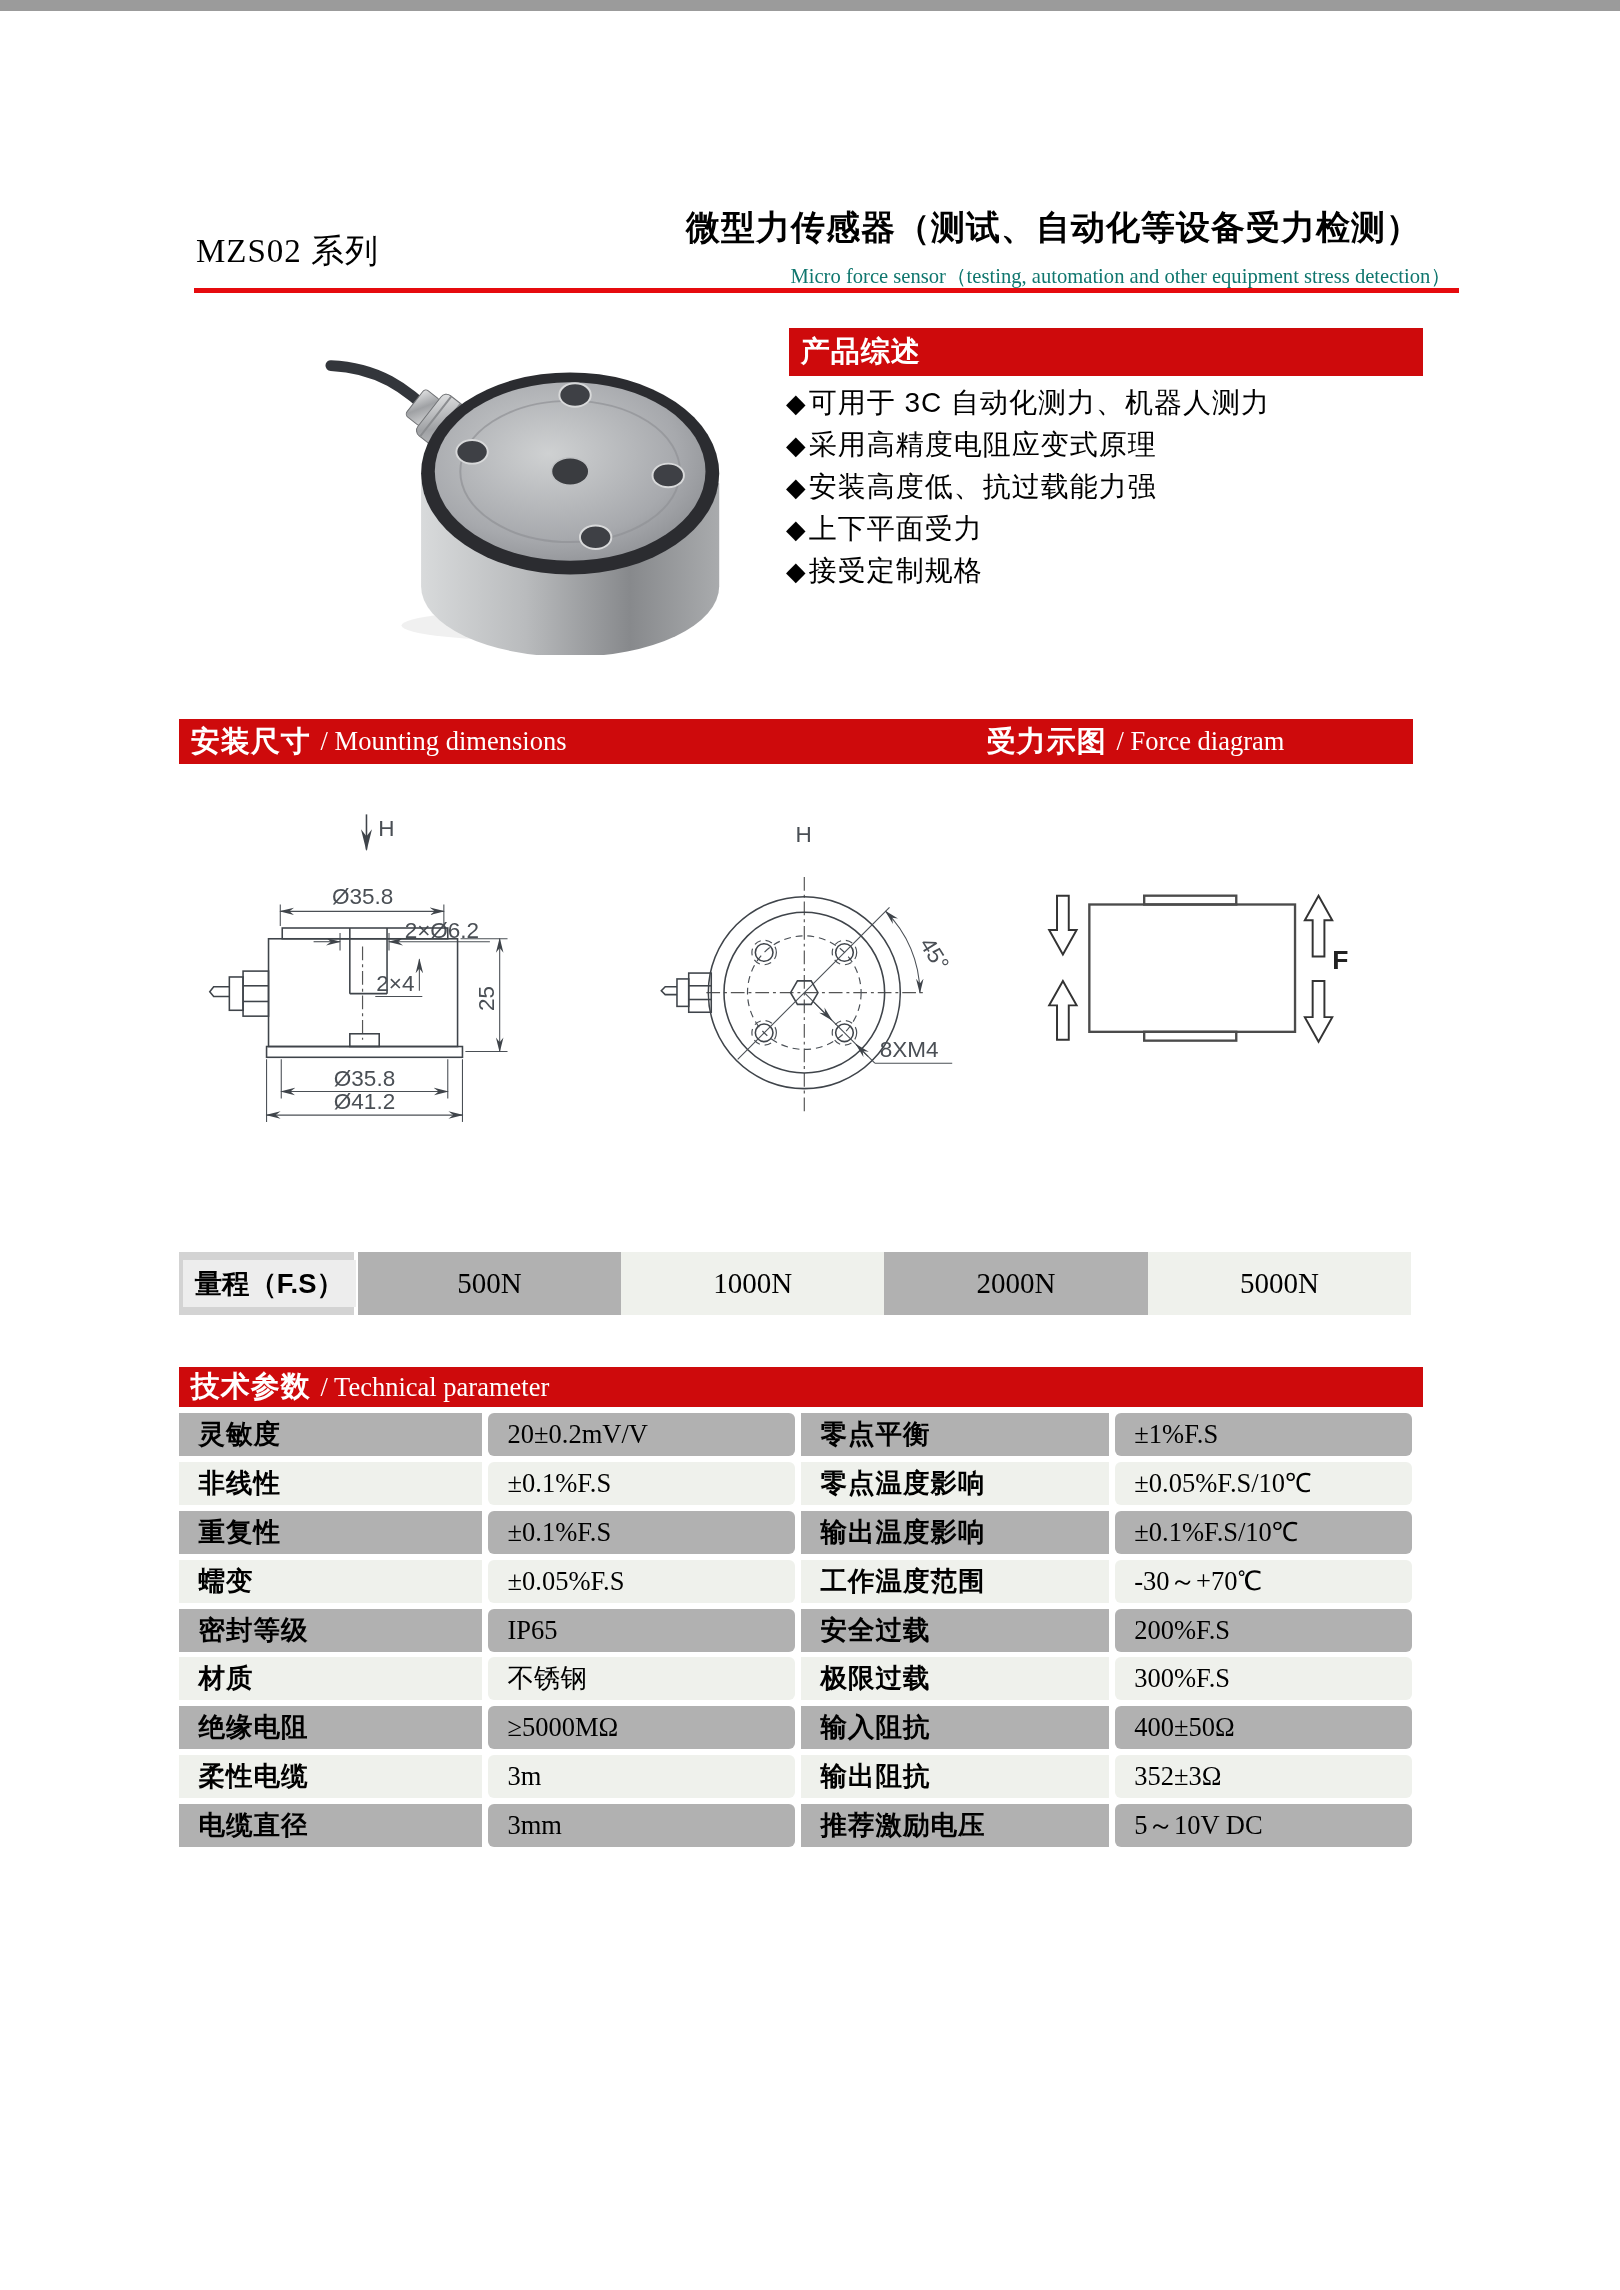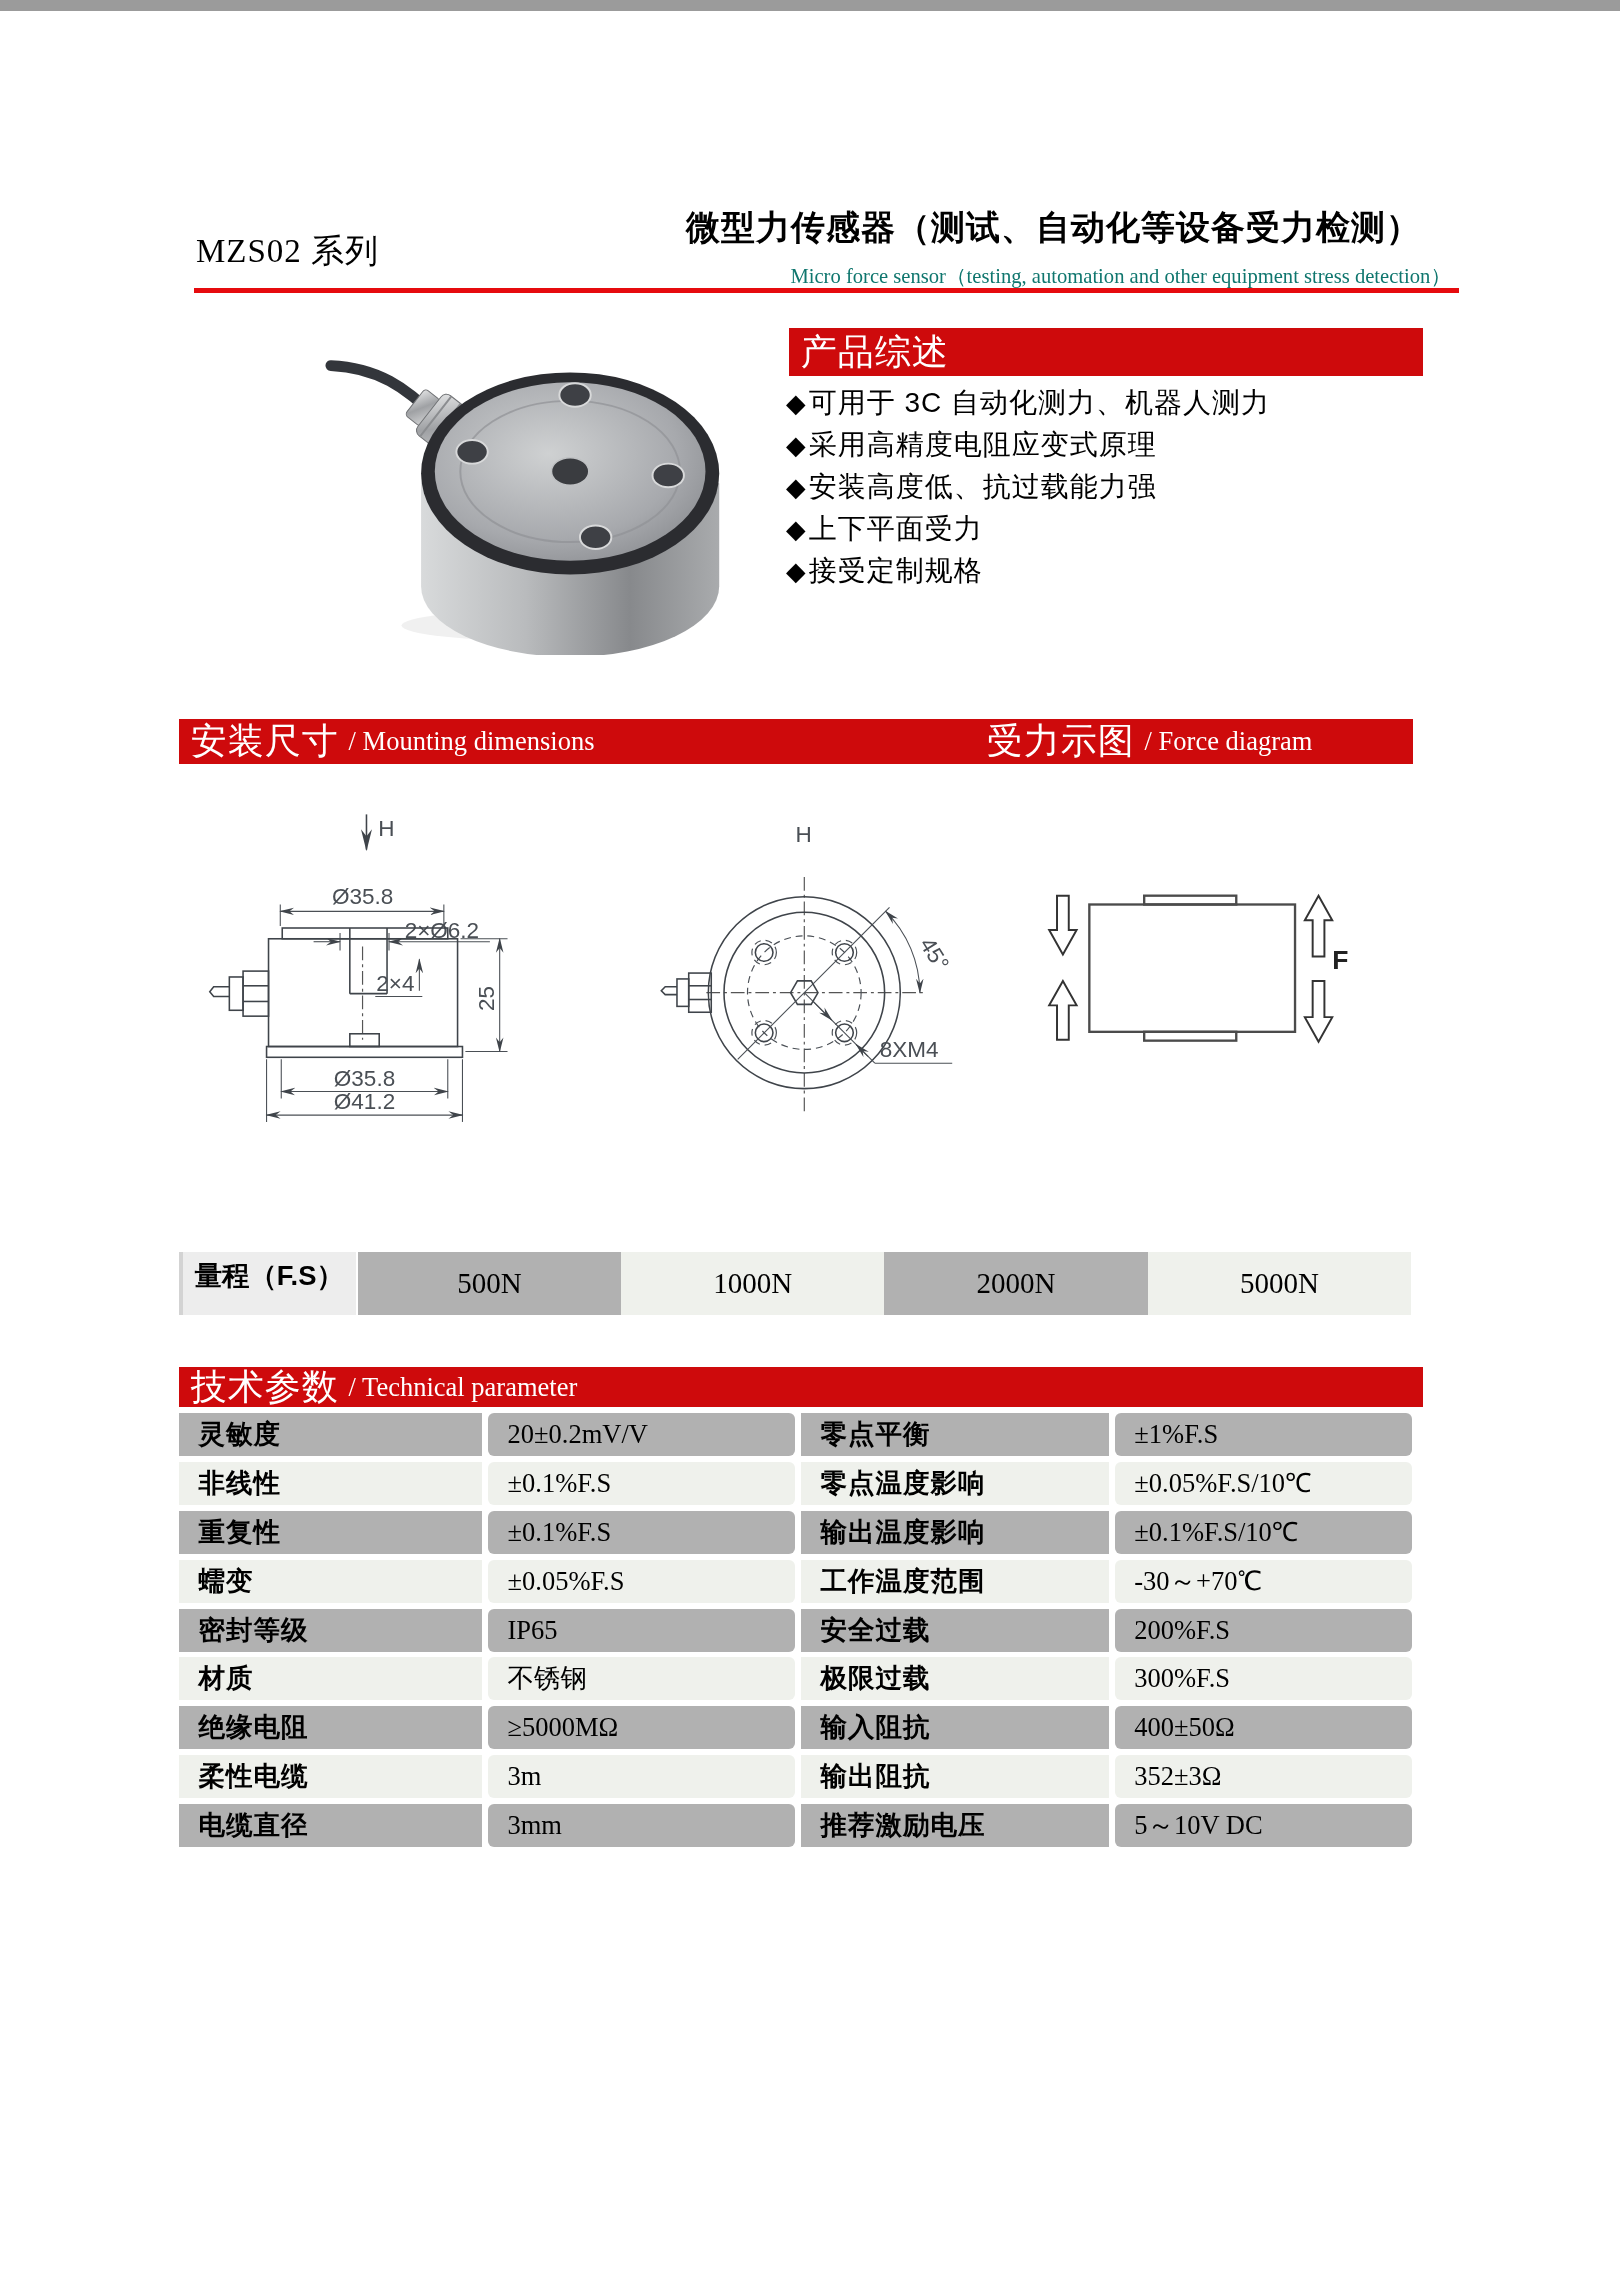--- a/index.html
+++ b/index.html
@@ -8,36 +8,36 @@
   .abs{position:absolute;}
 
   
   .series{left:196px;top:218px;font-family:"Liberation Serif",serif;font-size:33px;letter-spacing:1px;}
   .title{left:686px;top:194px;width:765px;text-align:left;font-size:34px;font-weight:700;letter-spacing:1px;}
   .subtitle{left:686px;top:251px;width:765px;text-align:right;font-family:"Liberation Serif",serif;font-size:20.6px;color:#0f766e;}
   .rule{left:194px;top:277px;width:1265px;height:4.9px;background:var(--rule-red);}
 
   
   .banner{background:var(--banner-red);color:#fff;display:flex;align-items:center;padding-left:11.8px;}
-  .banner .zh{font-size:36px;font-weight:400;letter-spacing:1px;}
+  .banner .zh{font-size:29px;font-weight:700;letter-spacing:1px;}
   .banner .en{font-family:"Liberation Serif",serif;font-size:26.5px;margin-left:9.8px;white-space:pre;}
   .bn-overview{left:789px;top:317px;width:622px;height:48px;}
   .bn-mounting{left:179px;top:708px;width:786px;height:45px;}
   .bn-force{left:975px;top:708px;width:426px;height:45px;}
   .bn-range{left:179px;top:1199px;width:1232px;height:42px;}
   .bn-tech{left:179px;top:1356px;width:1232px;height:40px;}
 
   
   .bullets{left:786px;top:371px;width:647px;list-style:none;margin:0;padding:0;}
   .bullets li{font-size:28px;line-height:41px;letter-spacing:1px;white-space:nowrap;}
   .bullets .mk{font-size:25.5px;margin-right:2px;}
 
   
   .range-row{left:179px;top:1241px;width:1232px;height:63px;display:flex;}
-  .range-label{width:175px;background:var(--label-cell-outer);display:flex;margin-right:3.9px;}
+  .range-label{width:175px;background:var(--label-cell-outer);display:flex;align-items:center;margin-right:3.9px;}
   .range-label .inner{background:var(--label-cell-inner);margin-left:3.9px;padding:5.9px 11.8px;font-size:27.4px;font-weight:600;white-space:nowrap;}
   .range-cell{flex:1;display:flex;align-items:center;justify-content:center;
               font-family:"Liberation Serif",serif;font-size:29px;text-align:center;}
   .bg-g{background:var(--row-gray);}
   .bg-l{background:var(--row-light);}
 
   
   .tech-grid{left:179px;top:1402px;width:1232px;display:grid;
              grid-template-columns:303px 307px 308px 297px;gap:5.9px;}
   .tc{height:43px;line-height:43px;padding-left:19.6px;font-size:26.5px;overflow:hidden;white-space:nowrap;}

